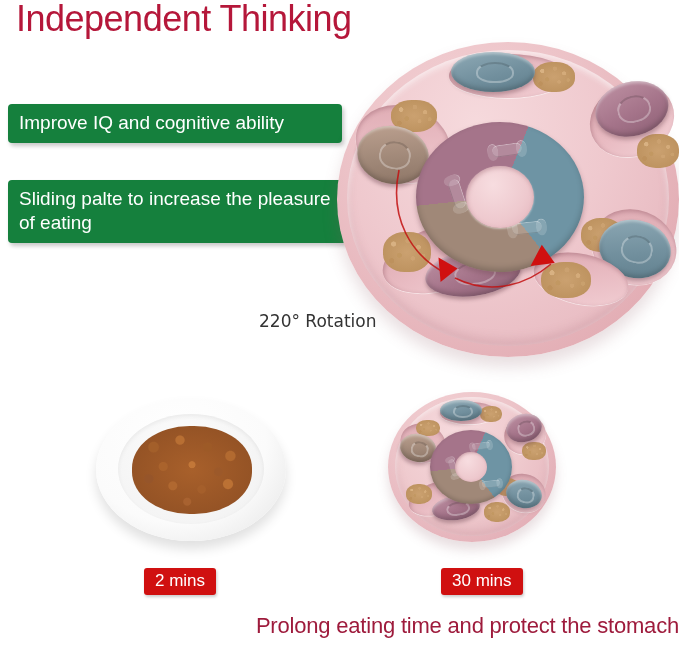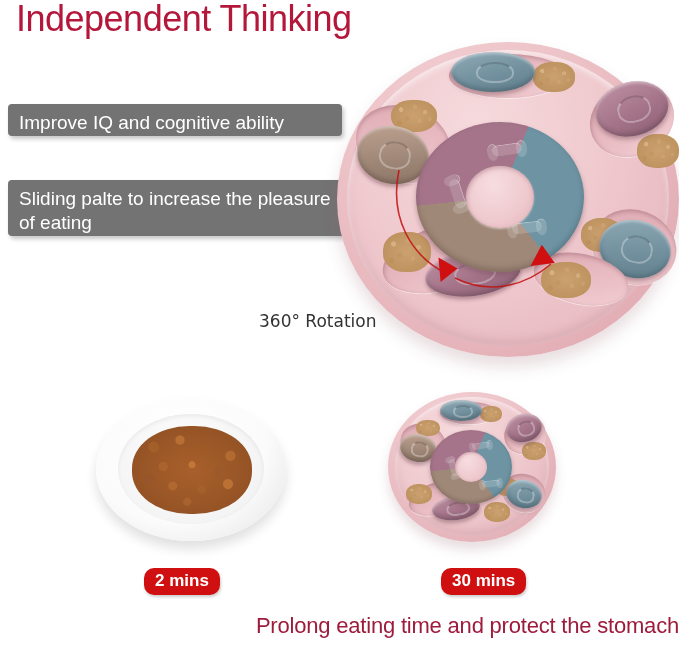--- a/index.html
+++ b/index.html
@@ -24,27 +24,27 @@
     font-size: 36px;
     font-weight: 400;
     letter-spacing: -0.5px;
     color: #b5173a;
     white-space: nowrap;
   }
 
   
   .banner {
     position: absolute;
-    background: #737373;
+    background: #15803d;
     color: #ffffff;
     border-radius: 4px;
     box-shadow: 2px 3px 4px rgba(0,0,0,0.22);
     font-size: 19px;
     line-height: 24px;
-    padding: 7px 11px 1px 11px;
+    padding: 7px 11px 8px 11px;
     box-sizing: border-box;
   }
   .banner-1 { left: 8px; top: 104px; width: 334px; }
   .banner-2 { left: 8px; top: 180px; width: 340px; }
 
   
   .rotation-label {
     position: absolute;
     left: 259px;
     top: 311px;
@@ -237,22 +237,22 @@
     background: radial-gradient(ellipse at 40% 30%, #f7dde0 0%, #eec9ce 60%, #e2b3bb 100%);
     box-shadow: inset 1px 1px 3px rgba(150,95,108,0.40);
   }
 
   
   .time-badge {
     position: absolute;
     background: #d01010;
     color: #ffffff;
     font-size: 17px;
-    font-weight: bold;
-    border-radius: 10px;
+    font-weight: normal;
+    border-radius: 3px;
     padding: 3px 11px 4px 11px;
     box-shadow: 1px 2px 3px rgba(0,0,0,0.20);
     white-space: nowrap;
   }
   .badge-left  { left: 144px; top: 568px; }
   .badge-right { left: 441px; top: 568px; }
 
   
   .footer-caption {
     position: absolute;
@@ -265,21 +265,21 @@
   }
 </style>
 </head>
 <body>
 
 <div class="headline">Independent Thinking</div>
 
 <div class="banner banner-1">Improve IQ and cognitive ability</div>
 <div class="banner banner-2">Sliding palte to increase the pleasure of eating</div>
 
-<div class="rotation-label">360° Rotation</div>
+<div class="rotation-label">220° Rotation</div>
 
 <div class="hero-toy">
 
   <div class="disc hero-side"></div>
   <div class="disc hero-rim"></div>
   <div class="disc hero-face"></div>
 
   <div class="well" style="left:112px; top:12px; width:118px; height:44px;"></div>
   <div class="kibble" style="left:196px; top:20px; width:42px; height:30px;"></div>
   <div class="slider s-blue" style="left:114px; top:10px; width:84px; height:40px;"></div>

